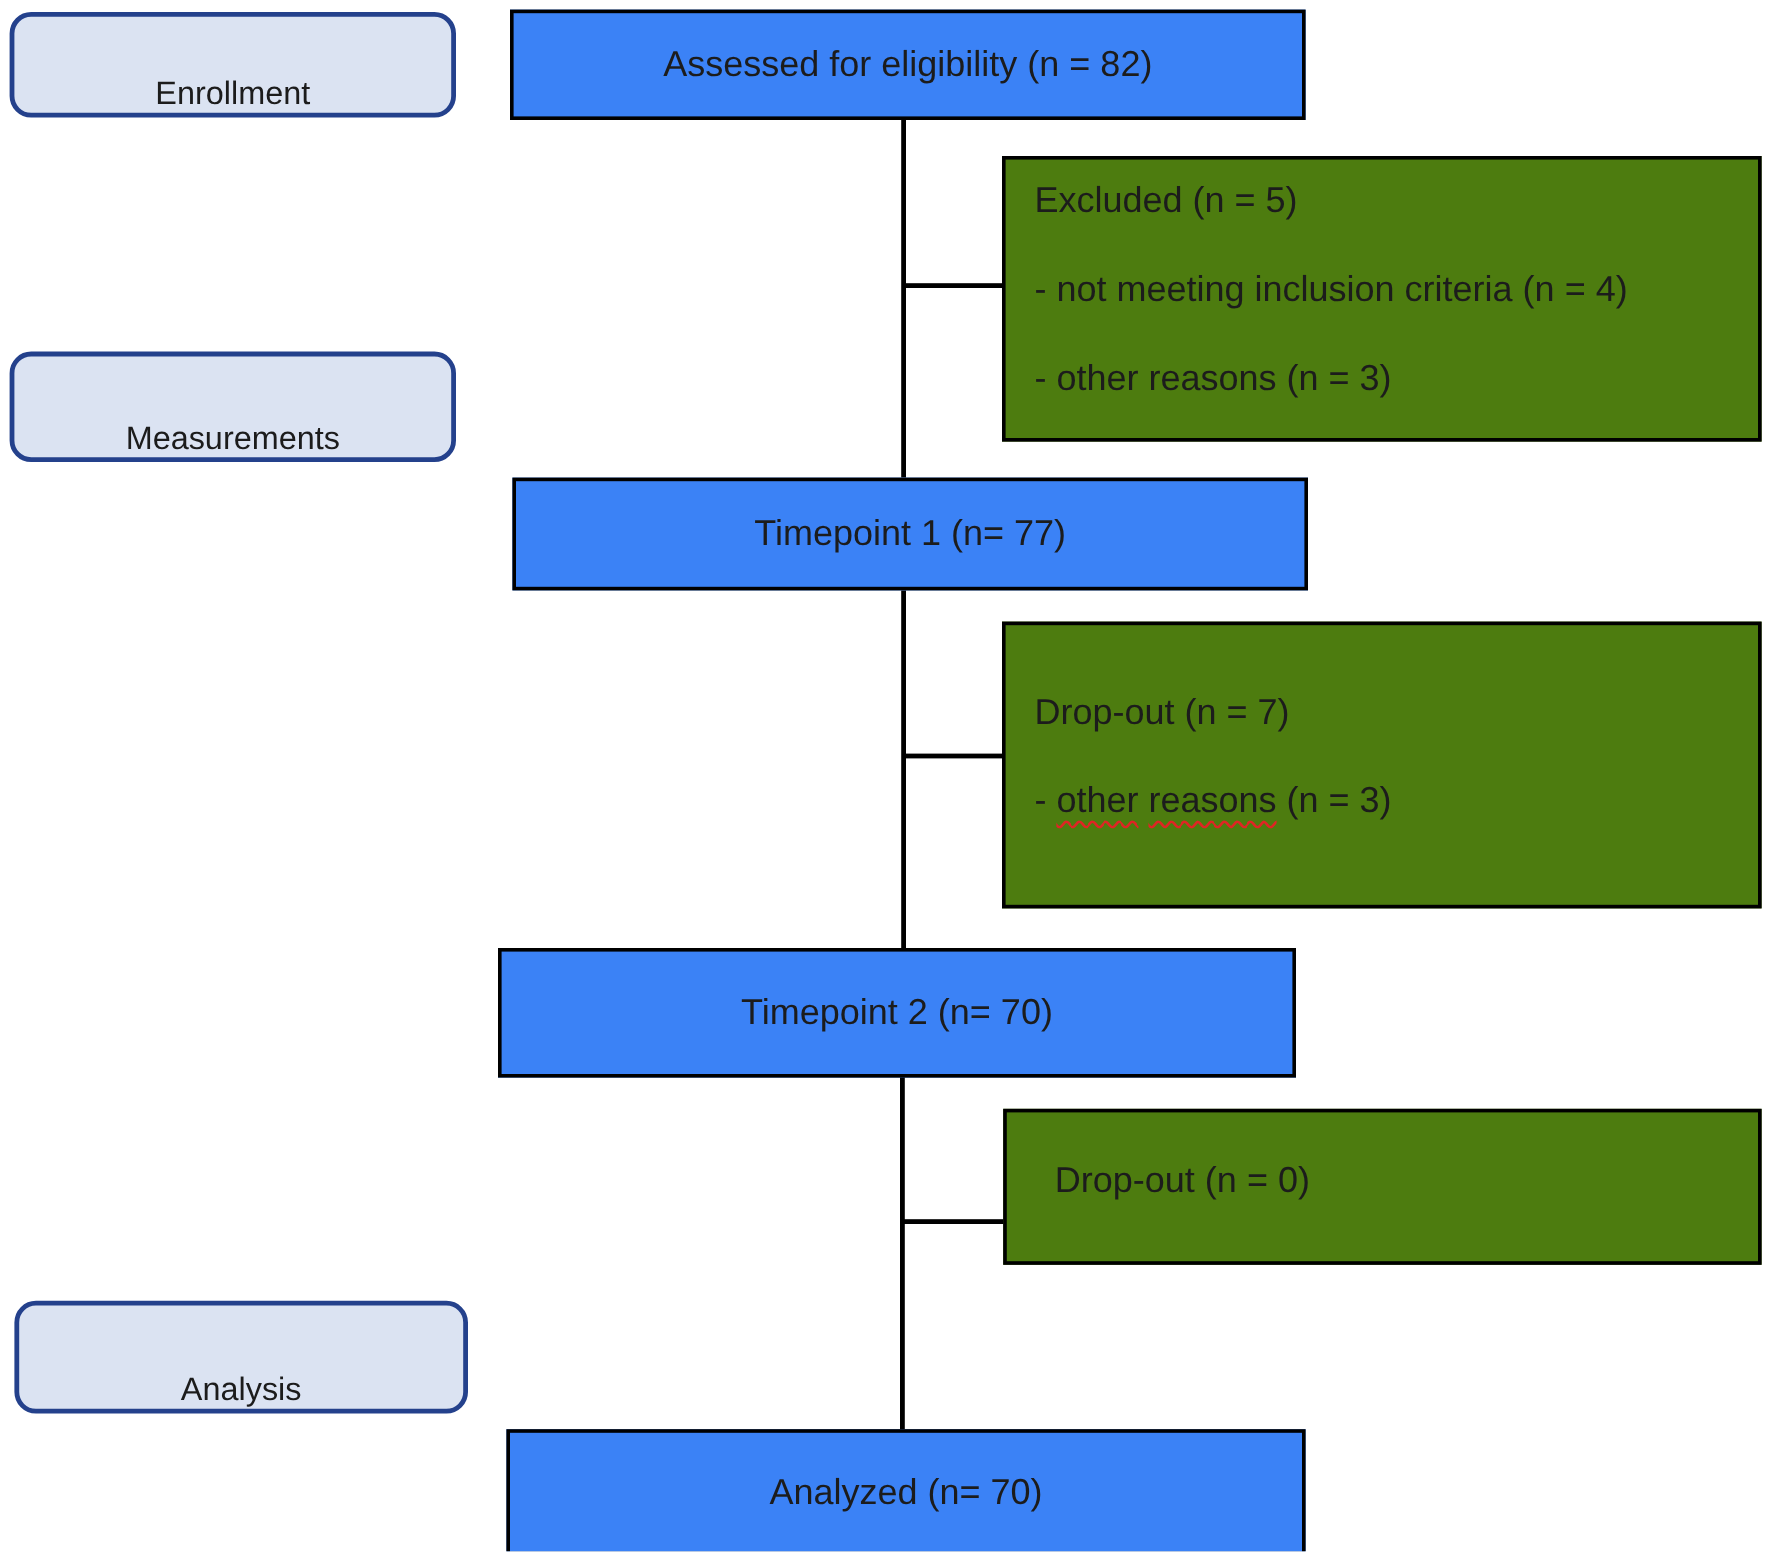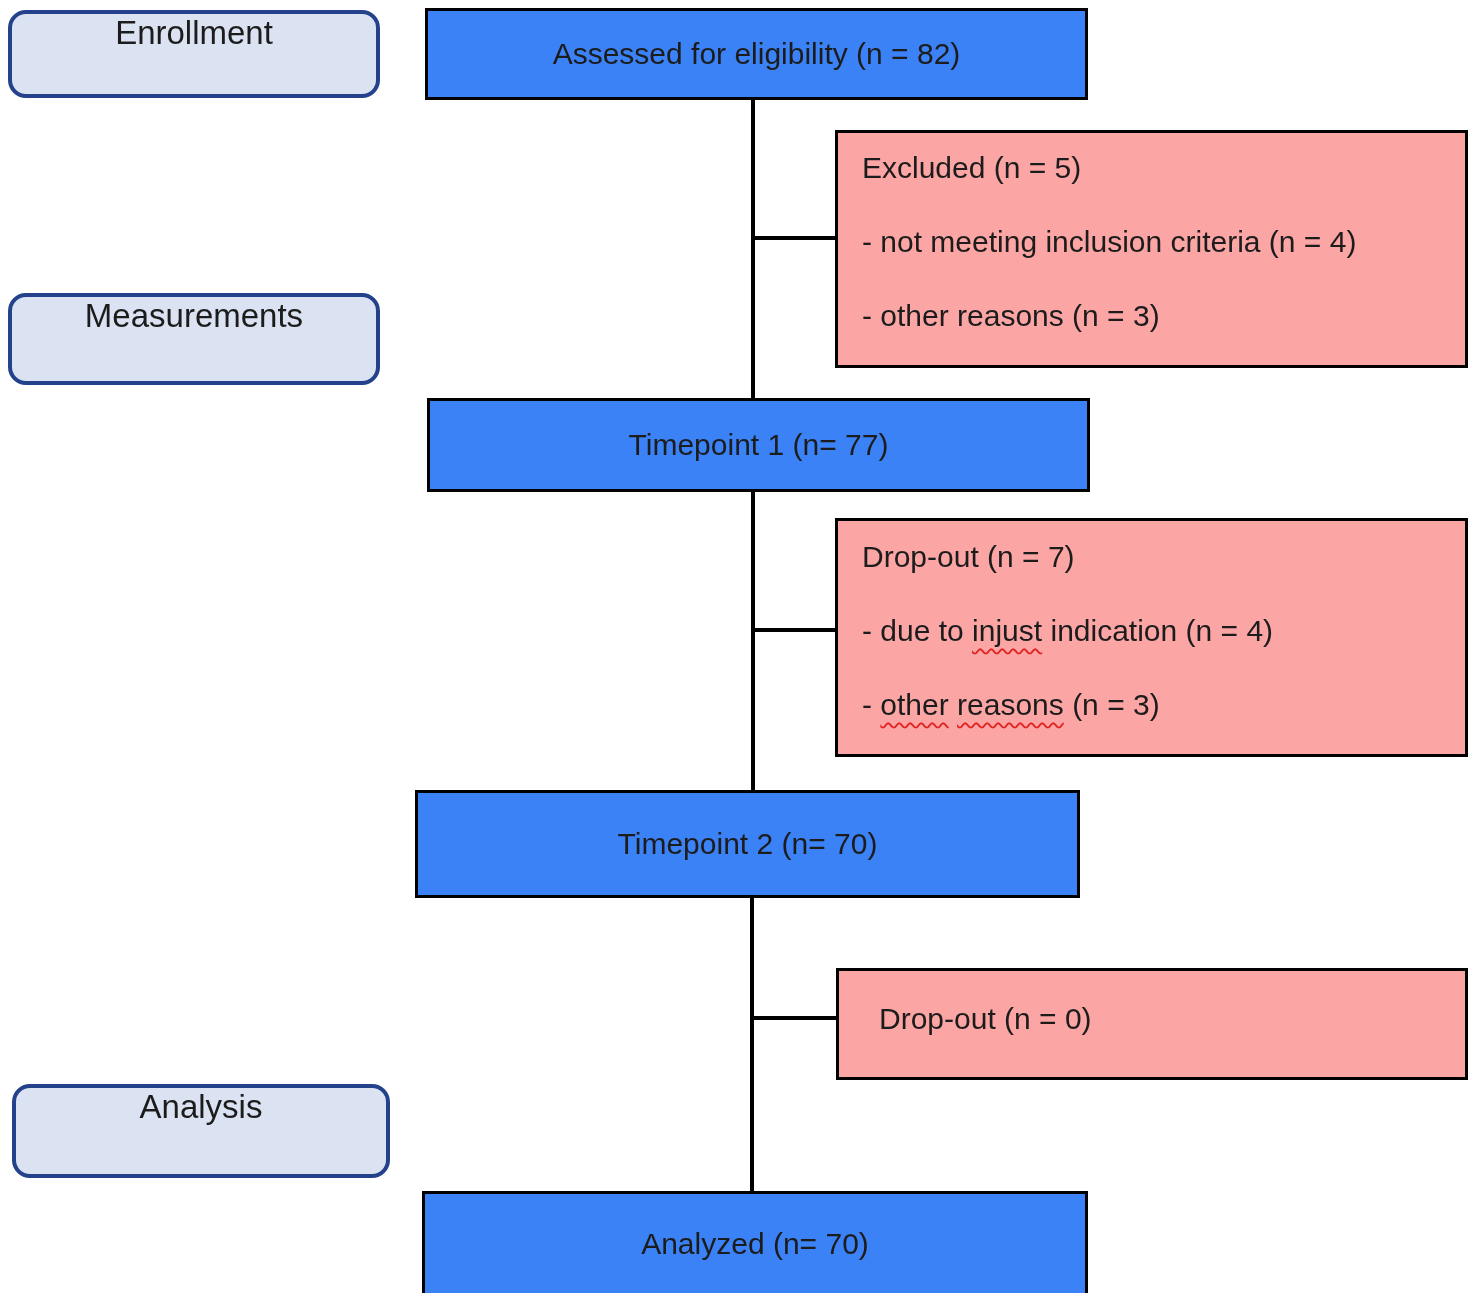--- a/index.html
+++ b/index.html
@@ -19,23 +19,23 @@
     overflow: hidden;
   }
 
   
   .stage {
     position: absolute;
     background: #dbe3f2;
     border: 4px solid #24418c;
     border-radius: 18px;
     display: flex;
-    align-items: flex-start;
+    align-items: flex-end;
     justify-content: center;
-    font-size: 33px;
+    font-size: 27px;
     box-sizing: border-box;
   }
   #stage-enrollment   { left: 8px;  top: 10px;   width: 372px; height: 88px; }
   #stage-measurements { left: 8px;  top: 293px;  width: 372px; height: 92px; }
   #stage-analysis     { left: 12px; top: 1084px; width: 378px; height: 94px; }
 
   
   .flowbox {
     position: absolute;
     background: #3b82f6;
@@ -47,33 +47,33 @@
     box-sizing: border-box;
   }
   #flow-assessed   { left: 425px; top: 8px;    width: 663px; height: 92px; }
   #flow-timepoint1 { left: 427px; top: 398px;  width: 663px; height: 94px; }
   #flow-timepoint2 { left: 415px; top: 790px;  width: 665px; height: 108px; }
   #flow-analyzed   { left: 422px; top: 1191px; width: 666px; height: 105px; align-items: center; }
 
   
   .sidebox {
     position: absolute;
-    background: #fca5a5;
+    background: #4d7c0f;
     border: 3px solid #000000;
     box-sizing: border-box;
     display: flex;
     flex-direction: column;
     justify-content: center;
     gap: 38px;
     padding: 0 14px 14px 24px;
     font-size: 30px;
   }
   #side-excluded   { left: 835px; top: 130px; width: 633px; height: 238px; }
   #side-dropout-t1 { left: 835px; top: 518px; width: 633px; height: 239px; }
-  #side-dropout-t2 { left: 836px; top: 968px; width: 632px; height: 112px; padding-bottom: 10px; padding-left: 40px; }
+  #side-dropout-t2 { left: 836px; top: 924px; width: 632px; height: 130px; padding-bottom: 10px; padding-left: 40px; }
   .sline { line-height: 36px; white-space: nowrap; }
 
   
   .connector { position: absolute; background: #000000; }
   .vline { width: 4px; }
   .hline { height: 4px; }
   #v1 { left: 751px; top: 100px;  height: 298px; }
   #h1 { left: 753px; top: 236px;  width: 84px; }
   #v2 { left: 751px; top: 492px;  height: 298px; }
   #h2 { left: 753px; top: 628px;  width: 84px; }
@@ -125,21 +125,20 @@
   </div>
 
   <div class="sidebox" id="side-excluded">
     <div class="sline">Excluded (n = 5)</div>
     <div class="sline">- not meeting inclusion criteria (n = 4)</div>
     <div class="sline">- other reasons (n = 3)</div>
   </div>
 
   <div class="sidebox" id="side-dropout-t1">
     <div class="sline">Drop-out (n = 7)</div>
-    <div class="sline"><span>- due to </span><span class="misspelled">injust</span><span> indication (n = 4)</span></div>
     <div class="sline"><span>- </span><span class="misspelled">other</span> <span class="misspelled">reasons</span><span> (n = 3)</span></div>
   </div>
 
   <div class="sidebox" id="side-dropout-t2">
     <div class="sline">Drop-out (n = 0)</div>
   </div>
 
 </div>
 
 </body></html>

